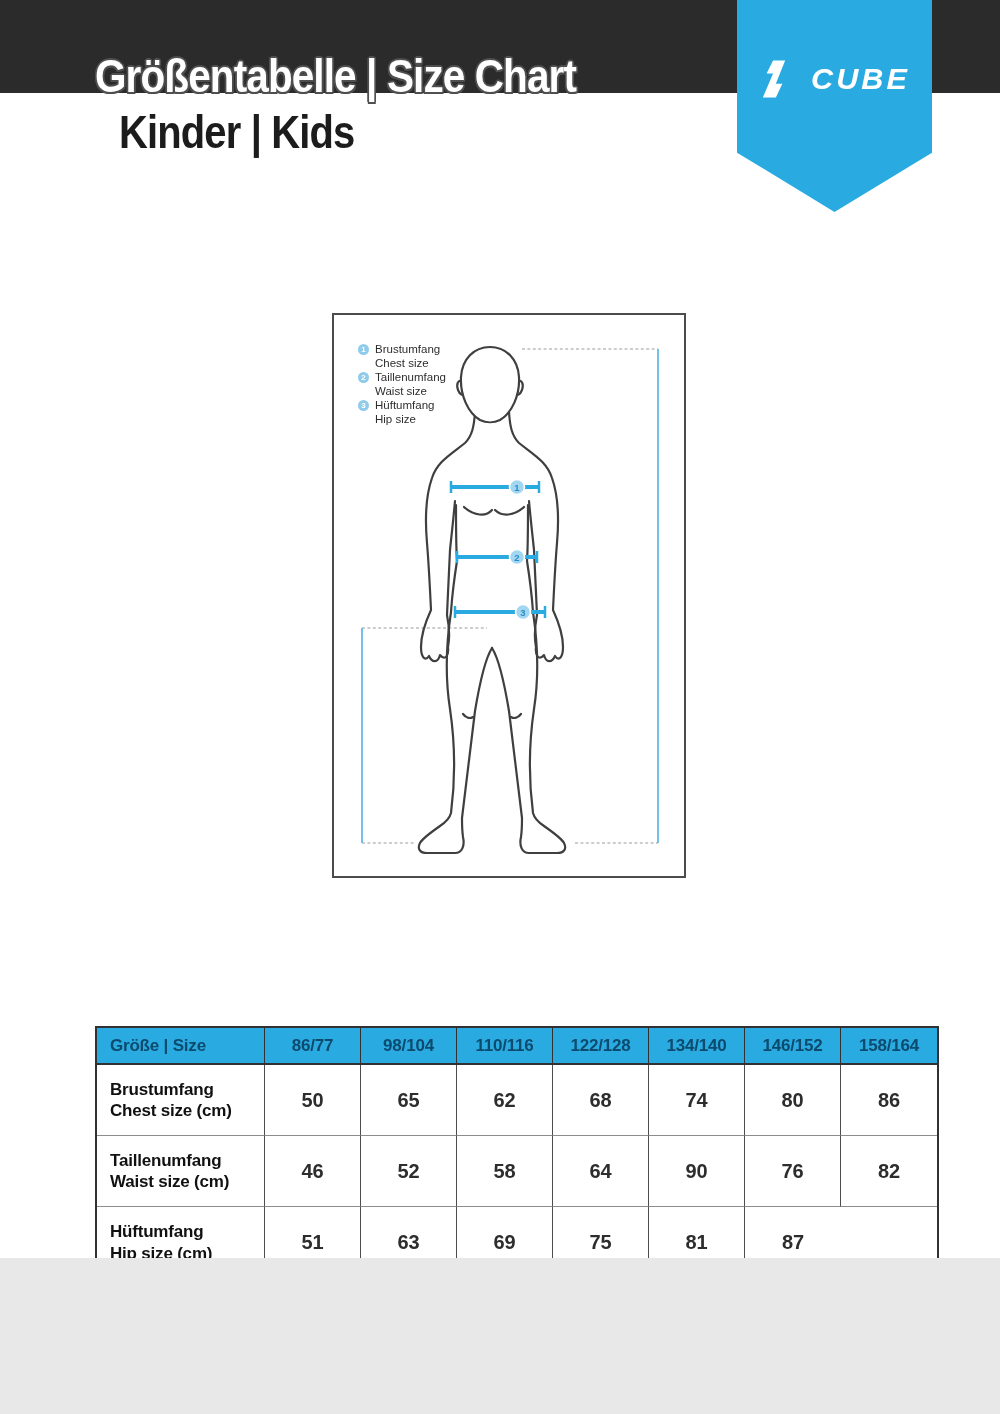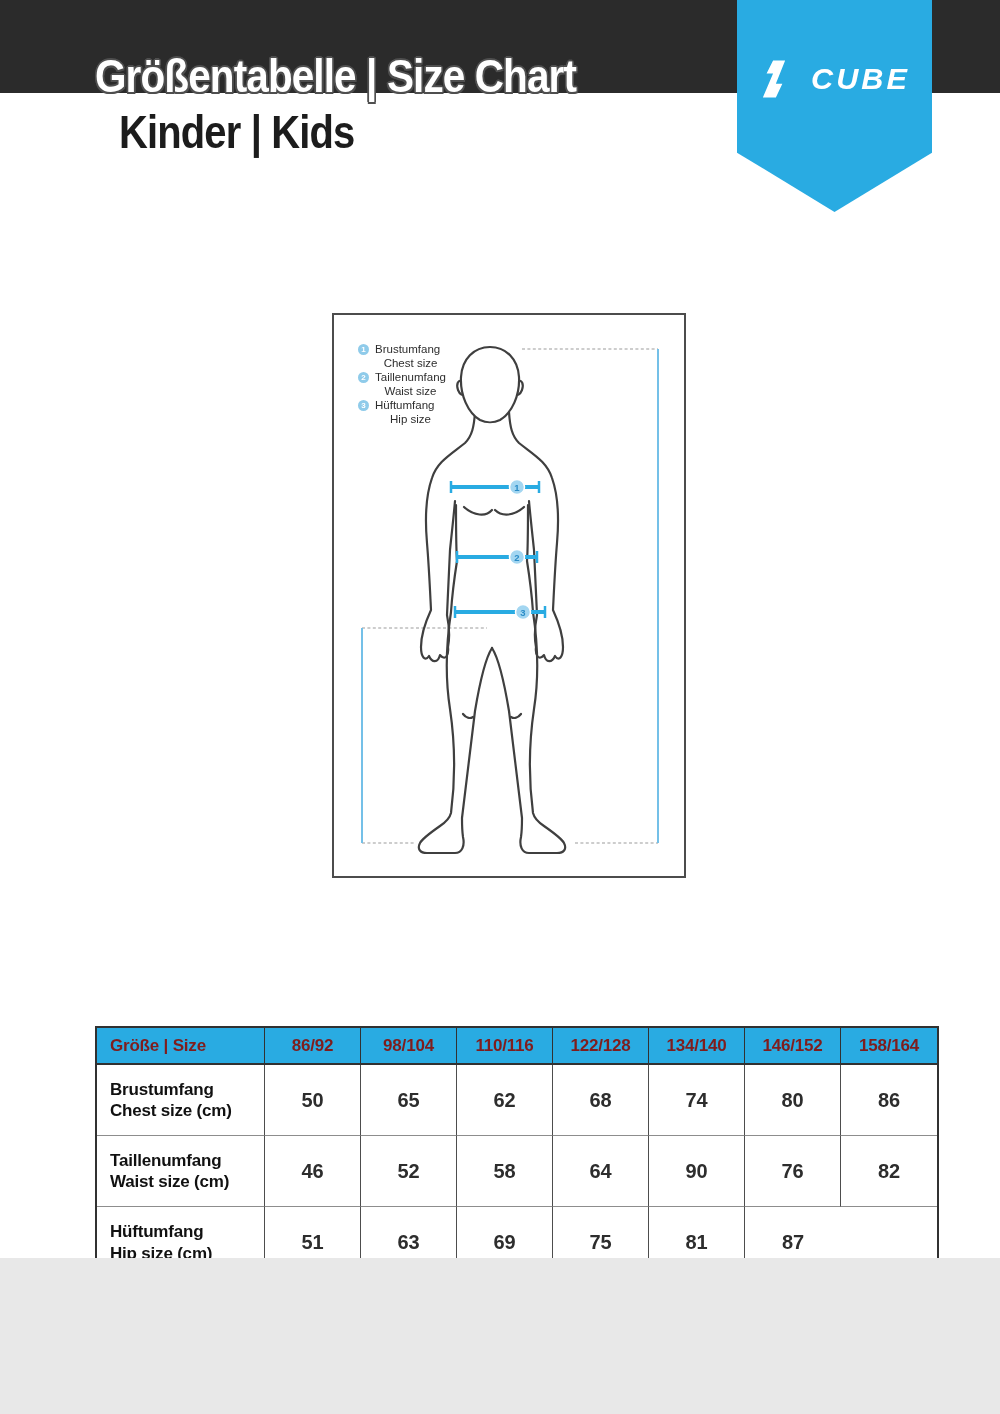--- a/index.html
+++ b/index.html
@@ -60,32 +60,32 @@
     position:absolute; left:24px; top:28px; z-index:2;
     font-size:11.5px; line-height:13.9px; color:#2e2e2e;
   }
   .legend-row { display:flex; align-items:center; }
   .legend-badge {
     display:inline-flex; align-items:center; justify-content:center;
     width:11px; height:11px; border-radius:50%;
     background:#8fcbea; color:#ffffff; font-size:8px; font-weight:bold;
     margin-right:6px; flex:0 0 auto;
   }
-  .legend-en { padding-left:17px;justify-content:center; }
+  .legend-en { padding-left:17px; }
 
   
   .size-table {
     position:absolute; left:95px; top:1026px; z-index:2;
     display:grid;
     grid-template-columns:168px repeat(7, 96px);
     grid-template-rows:37px 71px 71px 71px;
     border:2px solid #313131; background:#ffffff;
   }
   .st-h {
-    background:#29abe2; color:#7f1d1d; font-weight:bold; font-size:17px;
+    background:#29abe2; color:#0c4a6e; font-weight:bold; font-size:17px;
     display:flex; align-items:center; justify-content:center;
     border-right:1px solid #313131; border-bottom:2px solid #313131;
     letter-spacing:-0.2px;
   }
   .st-h.first { justify-content:flex-start; padding-left:13px; }
   .st-label {
     display:flex; flex-direction:column; justify-content:center;
     padding-left:13px; font-weight:bold; font-size:17px; line-height:21.5px;
     color:#111111; letter-spacing:-0.2px;
     border-right:1px solid #4d4d4d; border-bottom:1px solid #8d8d8d;
@@ -220,21 +220,21 @@
         <line x1="211" y1="291" x2="211" y2="303" stroke="#29abe2" stroke-width="2.5"></line>
         <circle cx="189" cy="297" r="7.5" fill="#a3d6f1" stroke="#ffffff" stroke-width="1.5"></circle>
         <text x="189" y="300.6" text-anchor="middle" font-size="9.5" font-weight="bold" fill="#2a8cc7">3</text>
       </g>
     </svg>
   </div>
 
   <div class="size-table">
 
     <div class="st-h first">Größe | Size</div>
-    <div class="st-h">86/92</div>
+    <div class="st-h">86/77</div>
     <div class="st-h">98/104</div>
     <div class="st-h">110/116</div>
     <div class="st-h">122/128</div>
     <div class="st-h">134/140</div>
     <div class="st-h">146/152</div>
     <div class="st-h last-col">158/164</div>
 
     <div class="st-label">
       <span>Brustumfang</span>
       <span>Chest size (cm)</span>

